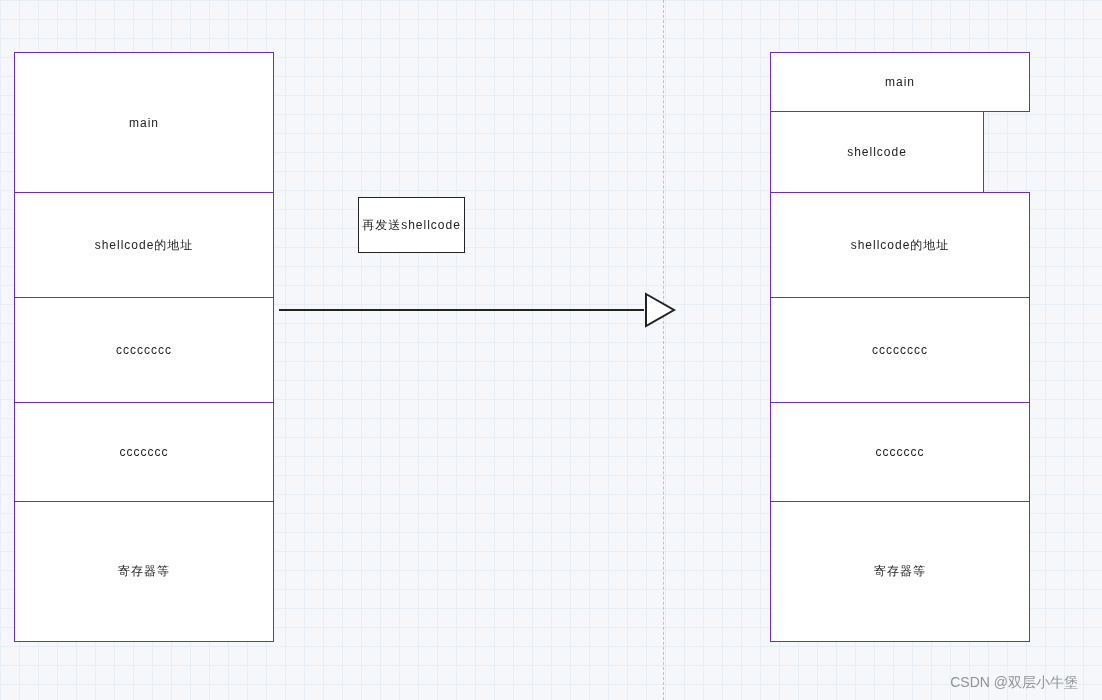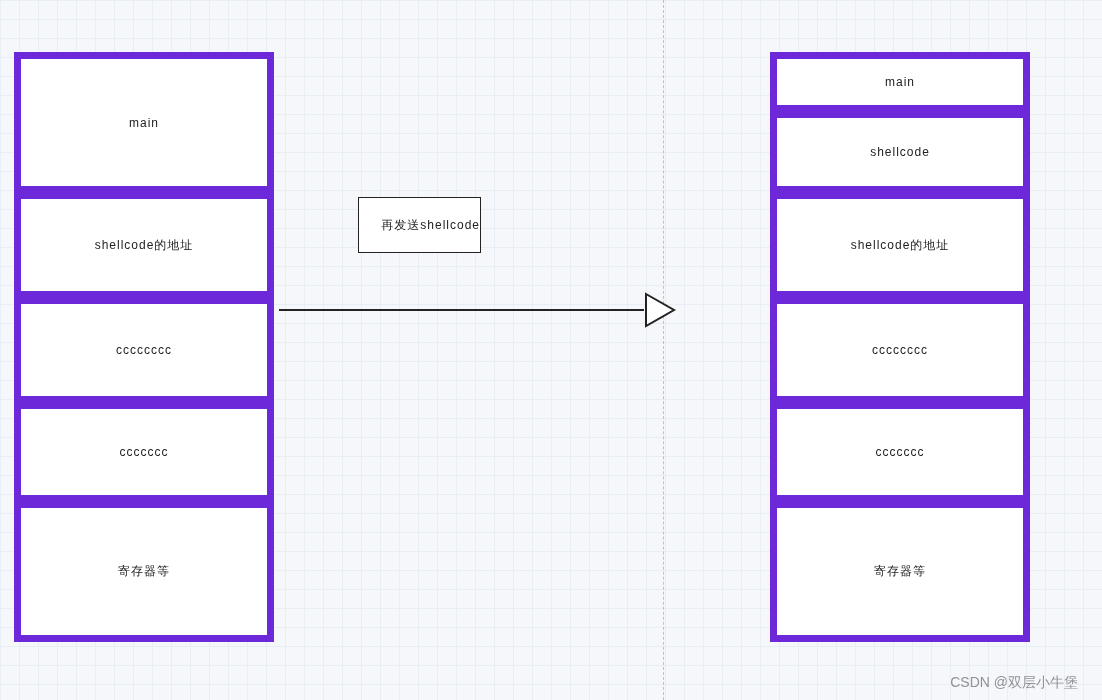--- a/index.html
+++ b/index.html
@@ -27,21 +27,21 @@
       position: absolute;
       top: 0;
       bottom: 0;
       left: 663px;
       border-left: 1px dashed #b9c3cd;
     }
     
     .cell {
       position: absolute;
       background: #ffffff;
-      border: 7px solid #6d28d9;
+      border: 1px solid #6d28d9;
       display: flex;
       align-items: center;
       justify-content: center;
       font-size: 12px;
       color: #222;
       text-align: center;
       letter-spacing: 1px;
     }
     .small-box {
       position: absolute;
@@ -90,35 +90,35 @@
 <div class="cell" style="left:14px; top:297px; width:260px; height:106px;">
   <span>cccccccc</span>
 </div>
 <div class="cell" style="left:14px; top:402px; width:260px; height:100px;">
   <span>ccccccc</span>
 </div>
 <div class="cell" style="left:14px; top:501px; width:260px; height:141px;">
   <span>寄存器等</span>
 </div>
 
-<div class="small-box" style="left:358px; top:197px; width:123px; height:56px;justify-content:flex-end;">
+<div class="small-box" style="left:358px; top:197px; width:107px; height:56px;">
   <span>再发送shellcode</span>
 </div>
 
 <div class="arrow-wrap" style="left:279px; top:292px; width:399px; height:36px;">
   <div class="arrow-line"></div>
   <svg width="34" height="36" viewBox="0 0 34 36">
     <path d="M 2 2 L 30 18 L 2 34 Z" fill="#ffffff" stroke="#222" stroke-width="2" stroke-linejoin="miter"></path>
   </svg>
 </div>
 
 <div class="cell" style="left:770px; top:52px; width:260px; height:60px;">
   <span>main</span>
 </div>
-<div class="cell" style="left:770px; top:111px; width:260px; height:82px;">
+<div class="cell" style="left:770px; top:111px; width:214px; height:82px;">
   <span>shellcode</span>
 </div>
 <div class="cell" style="left:770px; top:192px; width:260px; height:106px;">
   <span>shellcode的地址</span>
 </div>
 <div class="cell" style="left:770px; top:297px; width:260px; height:106px;">
   <span>cccccccc</span>
 </div>
 <div class="cell" style="left:770px; top:402px; width:260px; height:100px;">
   <span>ccccccc</span>

